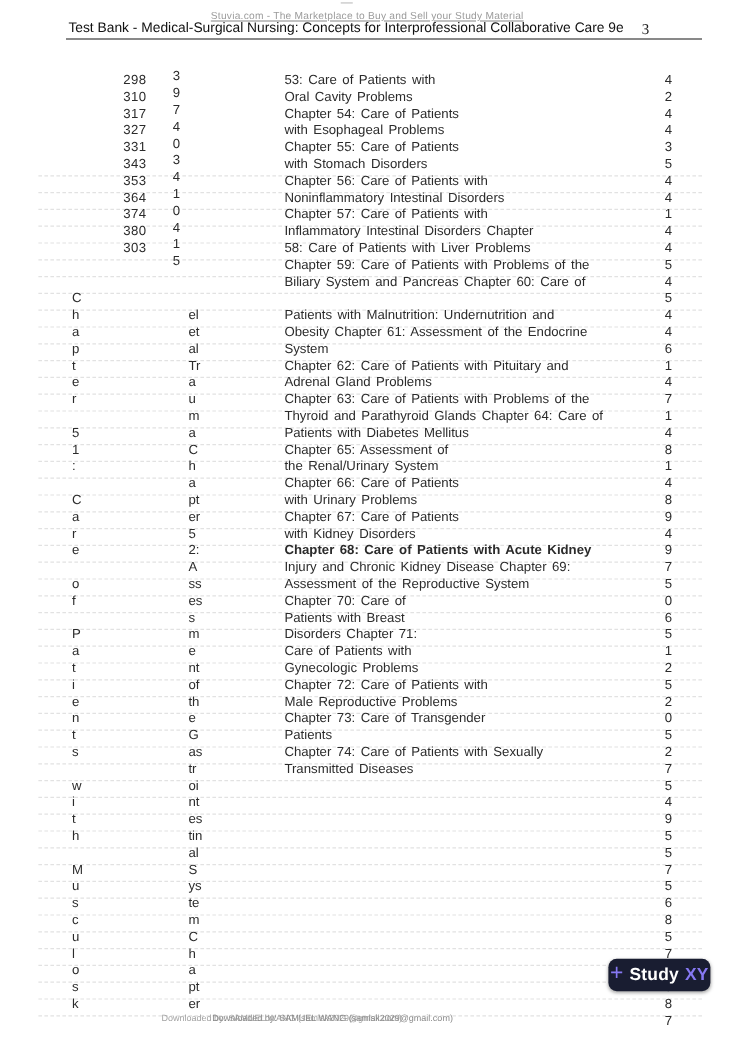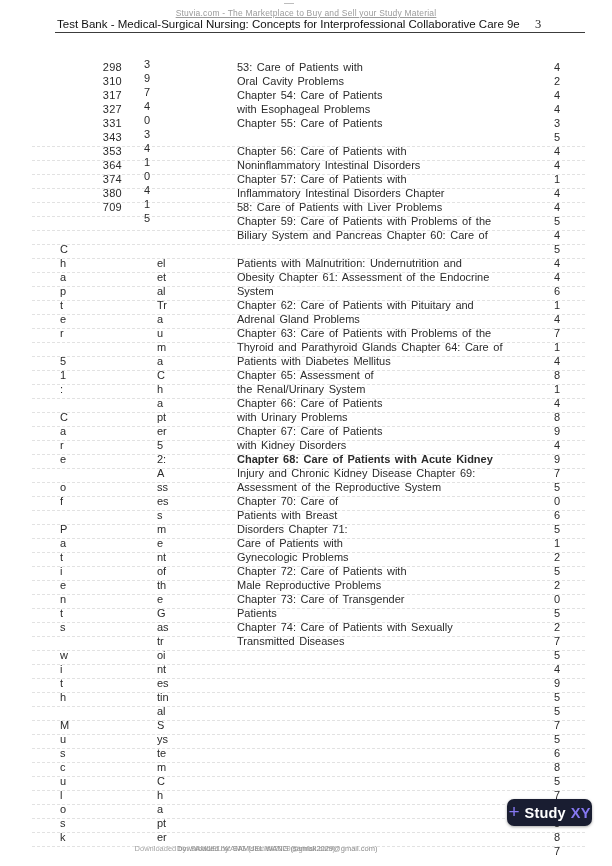--- a/index.html
+++ b/index.html
@@ -116,21 +116,21 @@
       <div class="cell" style="top: 60px;">298</div>
       <div class="cell" style="top: 74px;">310</div>
       <div class="cell" style="top: 88px;">317</div>
       <div class="cell" style="top: 102px;">327</div>
       <div class="cell" style="top: 116px;">331</div>
       <div class="cell" style="top: 130px;">343</div>
       <div class="cell" style="top: 144px;">353</div>
       <div class="cell" style="top: 158px;">364</div>
       <div class="cell" style="top: 172px;">374</div>
       <div class="cell" style="top: 186px;">380</div>
-      <div class="cell" style="top: 200px;">709</div>
+      <div class="cell" style="top: 200px;">303</div>
     </div>
 
   <div class="col" id="col-qcounts">
       <div class="cell" style="top: 57px;">3</div>
       <div class="cell" style="top: 71px;">9</div>
       <div class="cell" style="top: 85px;">7</div>
       <div class="cell" style="top: 99px;">4</div>
       <div class="cell" style="top: 113px;">0</div>
       <div class="cell" style="top: 127px;">3</div>
       <div class="cell" style="top: 141px;">4</div>
@@ -140,20 +140,21 @@
       <div class="cell" style="top: 197px;">1</div>
       <div class="cell" style="top: 211px;">5</div>
     </div>
 
   <div class="col" id="col-upper-lines">
       <div class="cell" style="top: 60px;">53: Care of Patients with</div>
       <div class="cell" style="top: 74px;">Oral Cavity Problems</div>
       <div class="cell" style="top: 88px;">Chapter 54: Care of Patients</div>
       <div class="cell" style="top: 102px;">with Esophageal Problems</div>
       <div class="cell" style="top: 116px;">Chapter 55: Care of Patients</div>
+      <div class="cell" style="top: 130px;">with Stomach Disorders</div>
       <div class="cell" style="top: 144px;">Chapter 56: Care of Patients with</div>
       <div class="cell" style="top: 158px;">Noninflammatory Intestinal Disorders</div>
       <div class="cell" style="top: 172px;">Chapter 57: Care of Patients with</div>
       <div class="cell" style="top: 186px;">Inflammatory Intestinal Disorders Chapter</div>
       <div class="cell" style="top: 200px;">58: Care of Patients with Liver Problems</div>
       <div class="cell" style="top: 214px;">Chapter 59: Care of Patients with Problems of the</div>
       <div class="cell" style="top: 228px;">Biliary System and Pancreas Chapter 60: Care of</div>
     </div>
 
   <div class="col" id="col-right-upper">

